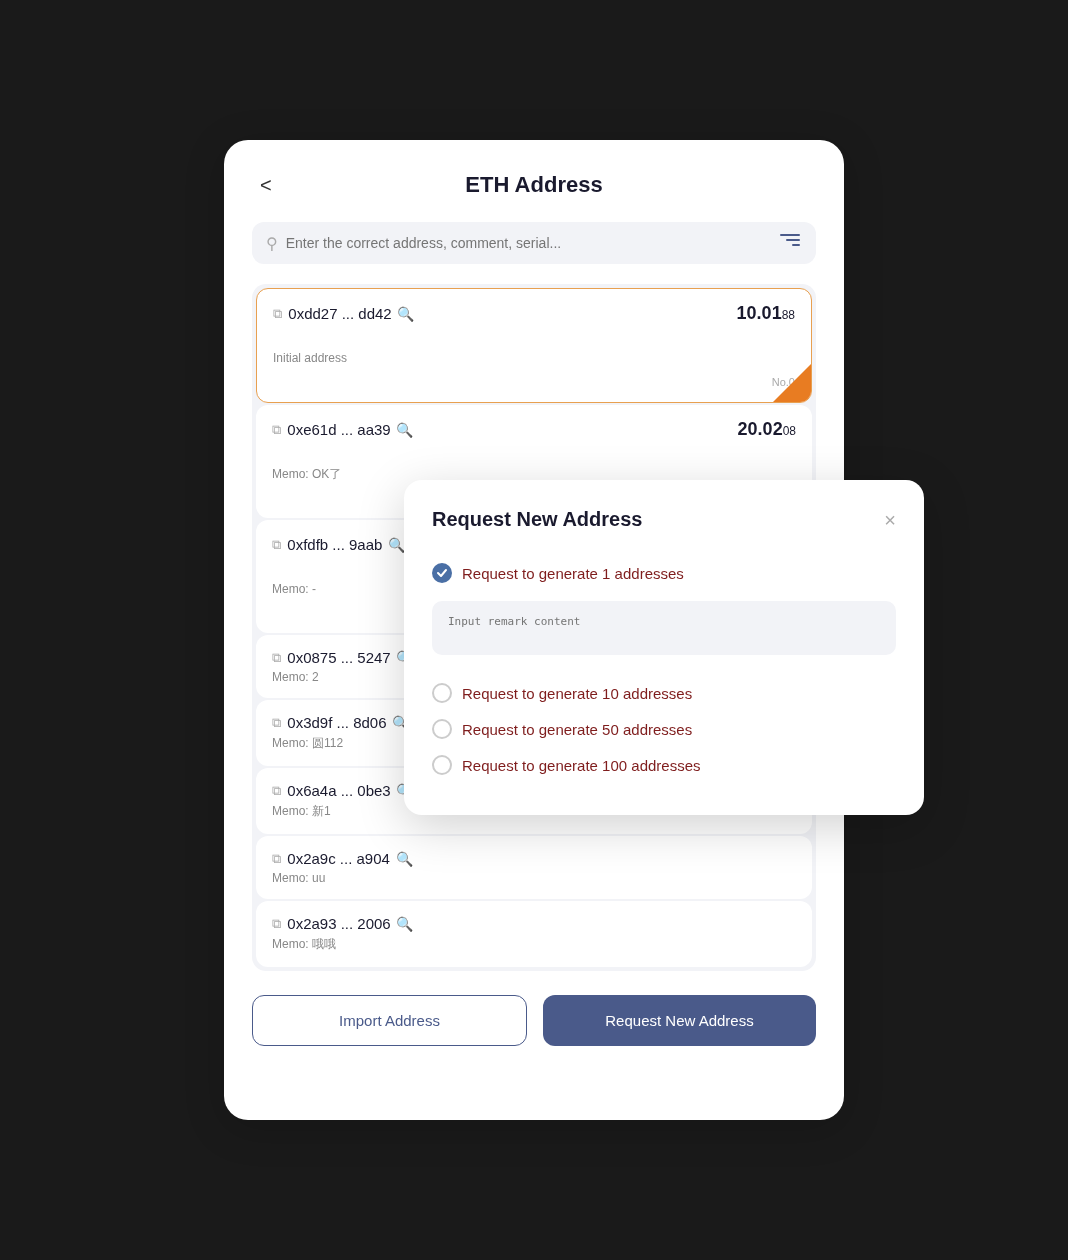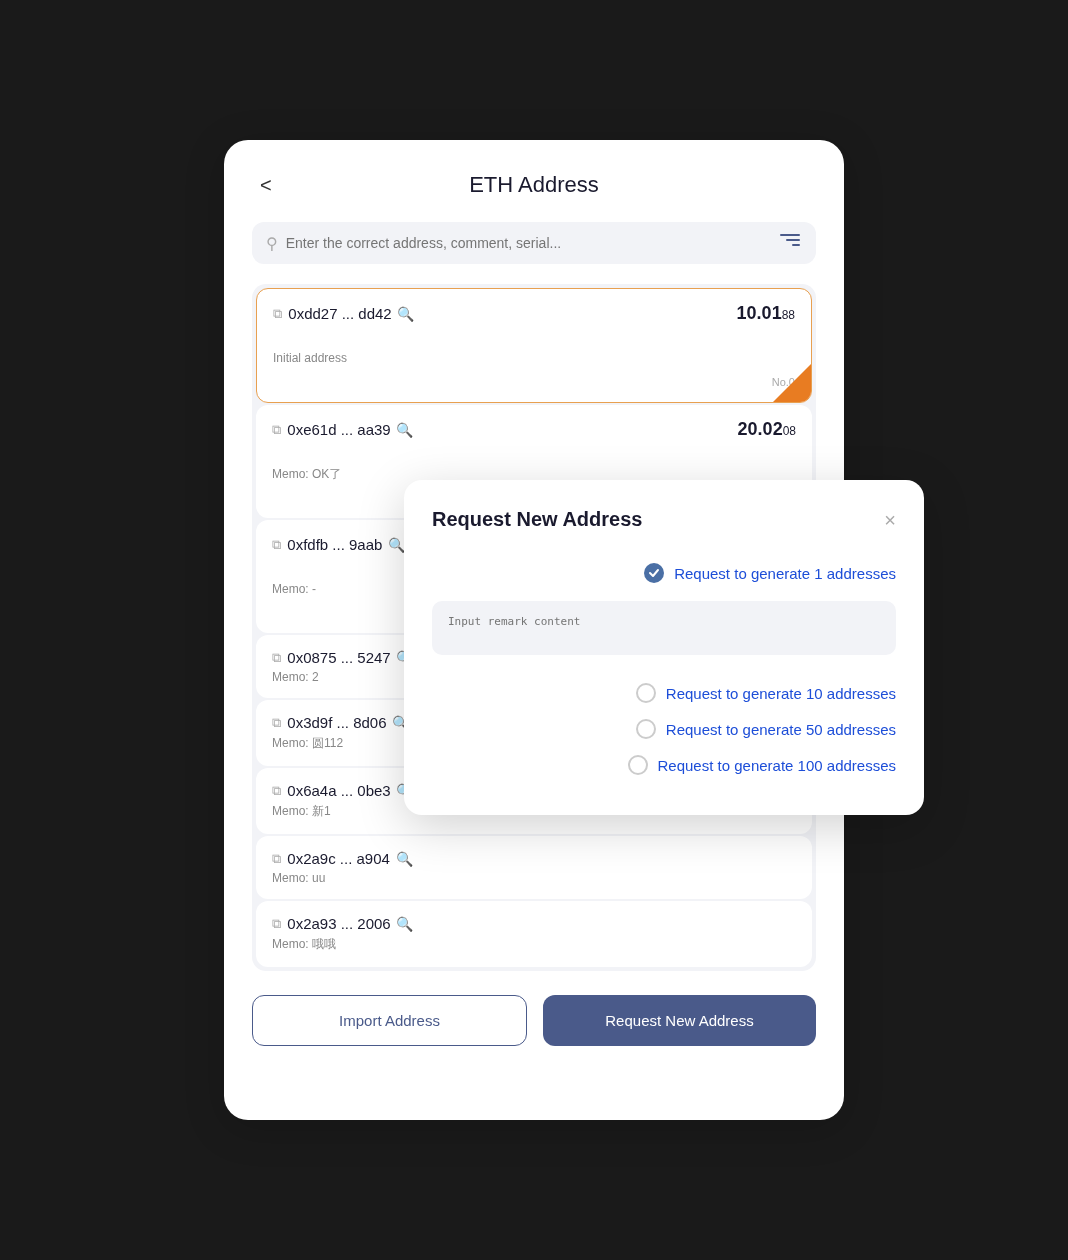--- a/index.html
+++ b/index.html
@@ -36,21 +36,21 @@
       left: 0;
       background: none;
       border: none;
       cursor: pointer;
       font-size: 20px;
       color: #333;
       padding: 4px 8px;
     }
     .header-title {
       font-size: 22px;
-      font-weight: 400;
+      font-weight: 700;
       color: #1a1a2e;
     }
 
     
     .search-bar {
       display: flex;
       align-items: center;
       background: #f2f3f7;
       border-radius: 12px;
       padding: 10px 14px;
@@ -242,22 +242,21 @@
     }
 
     
     .radio-option {
       display: flex;
       align-items: center;
       gap: 10px;
       padding: 8px 0;
       cursor: pointer;
       font-size: 15px;
-      color: #1d4ed8;
-      justify-content: flex-end;
+      color: #7f1d1d;
     }
     .radio-circle {
       width: 20px;
       height: 20px;
       border-radius: 50%;
       border: 2px solid #ccc;
       display: flex;
       align-items: center;
       justify-content: center;
       flex-shrink: 0;

